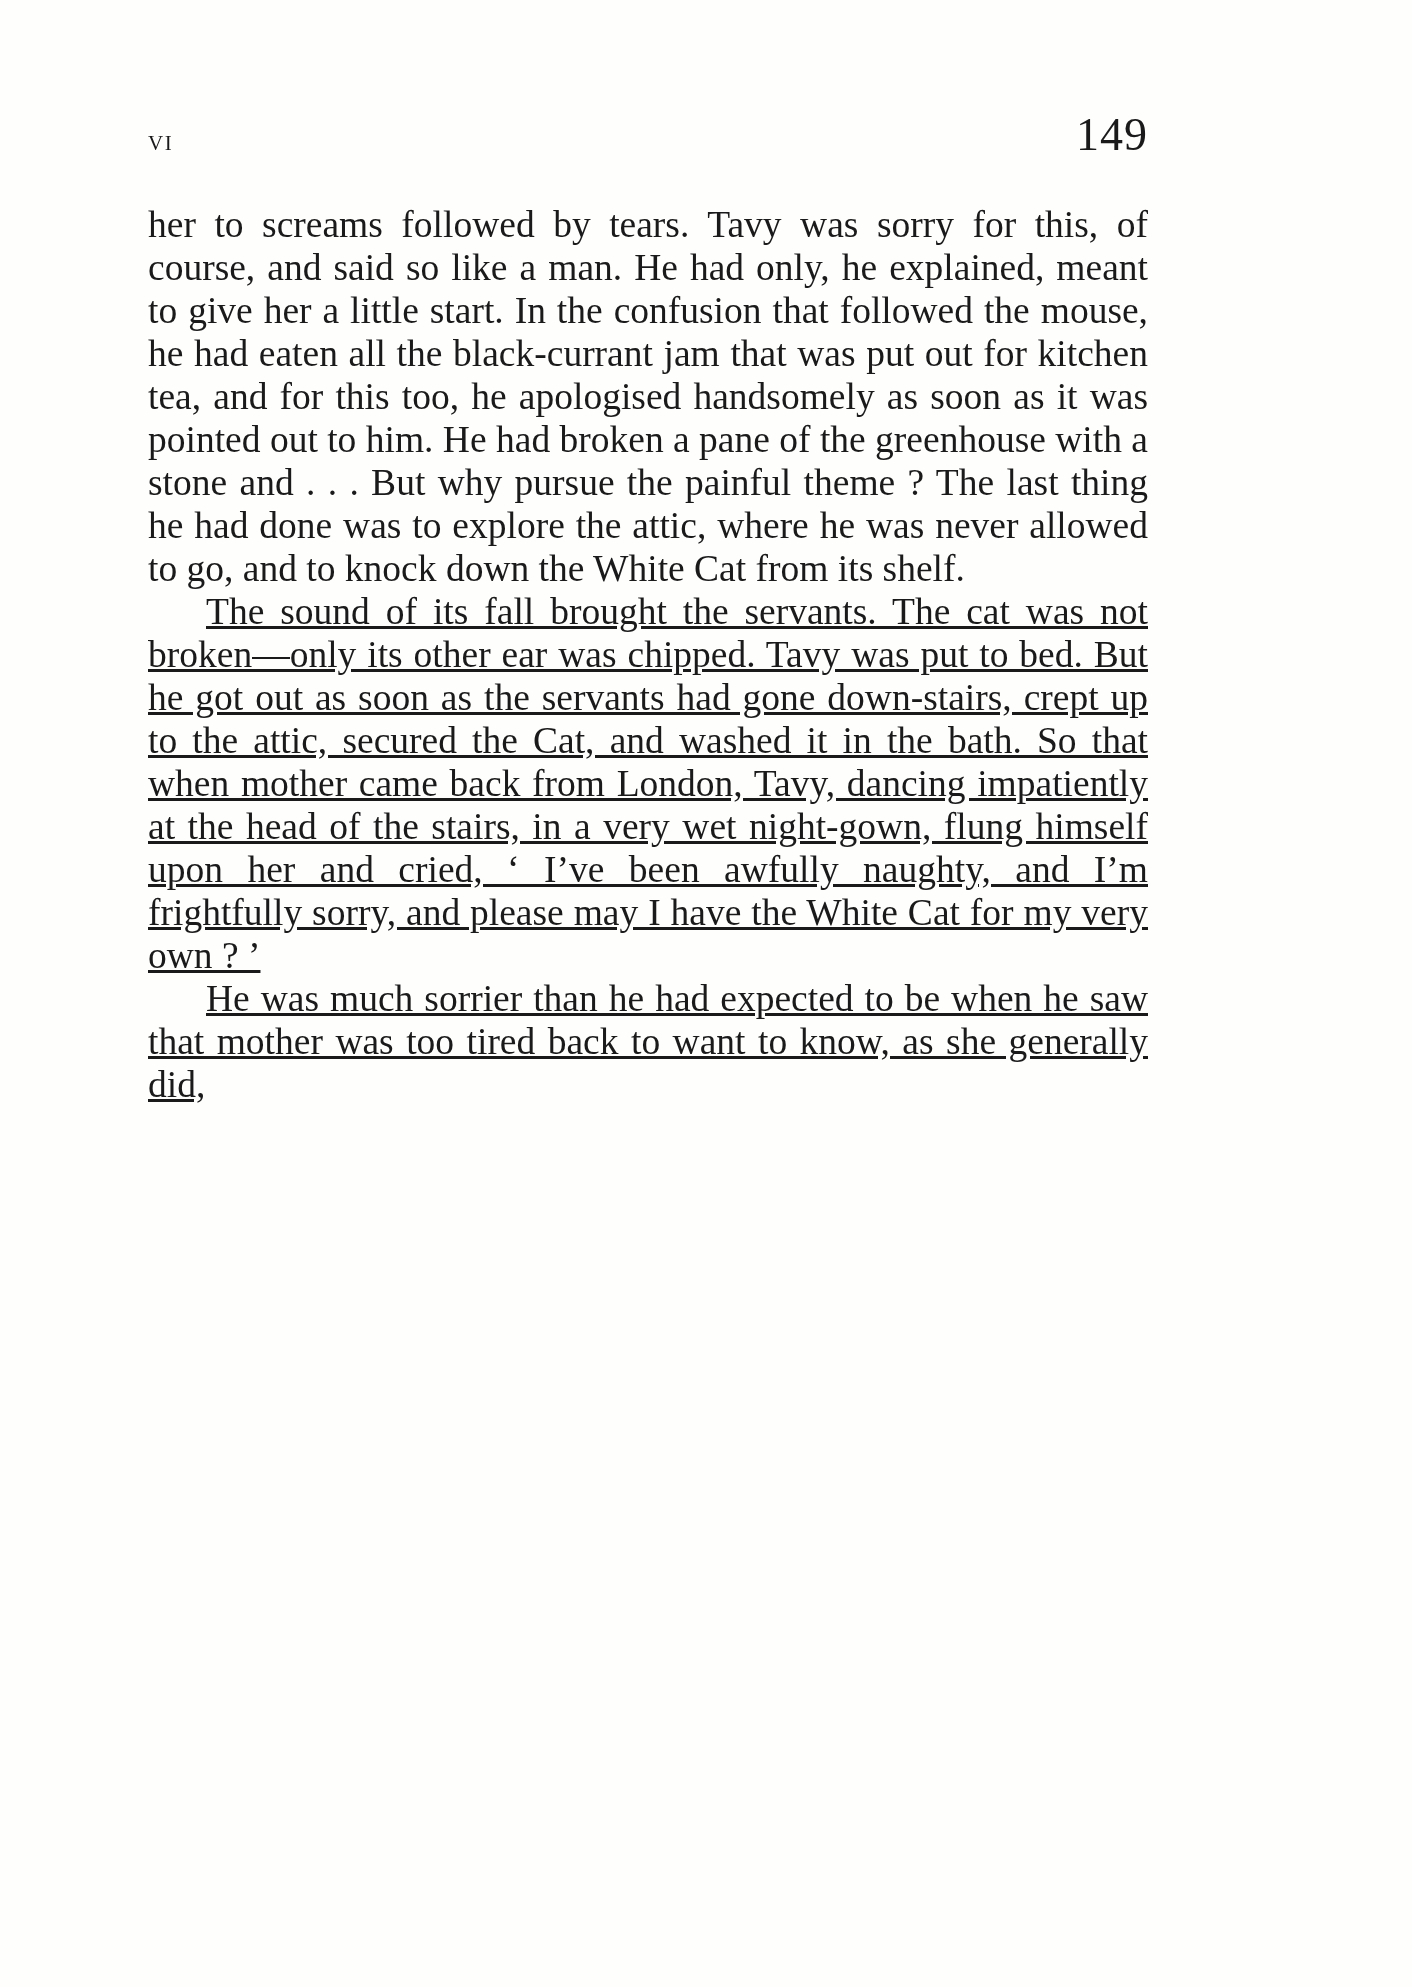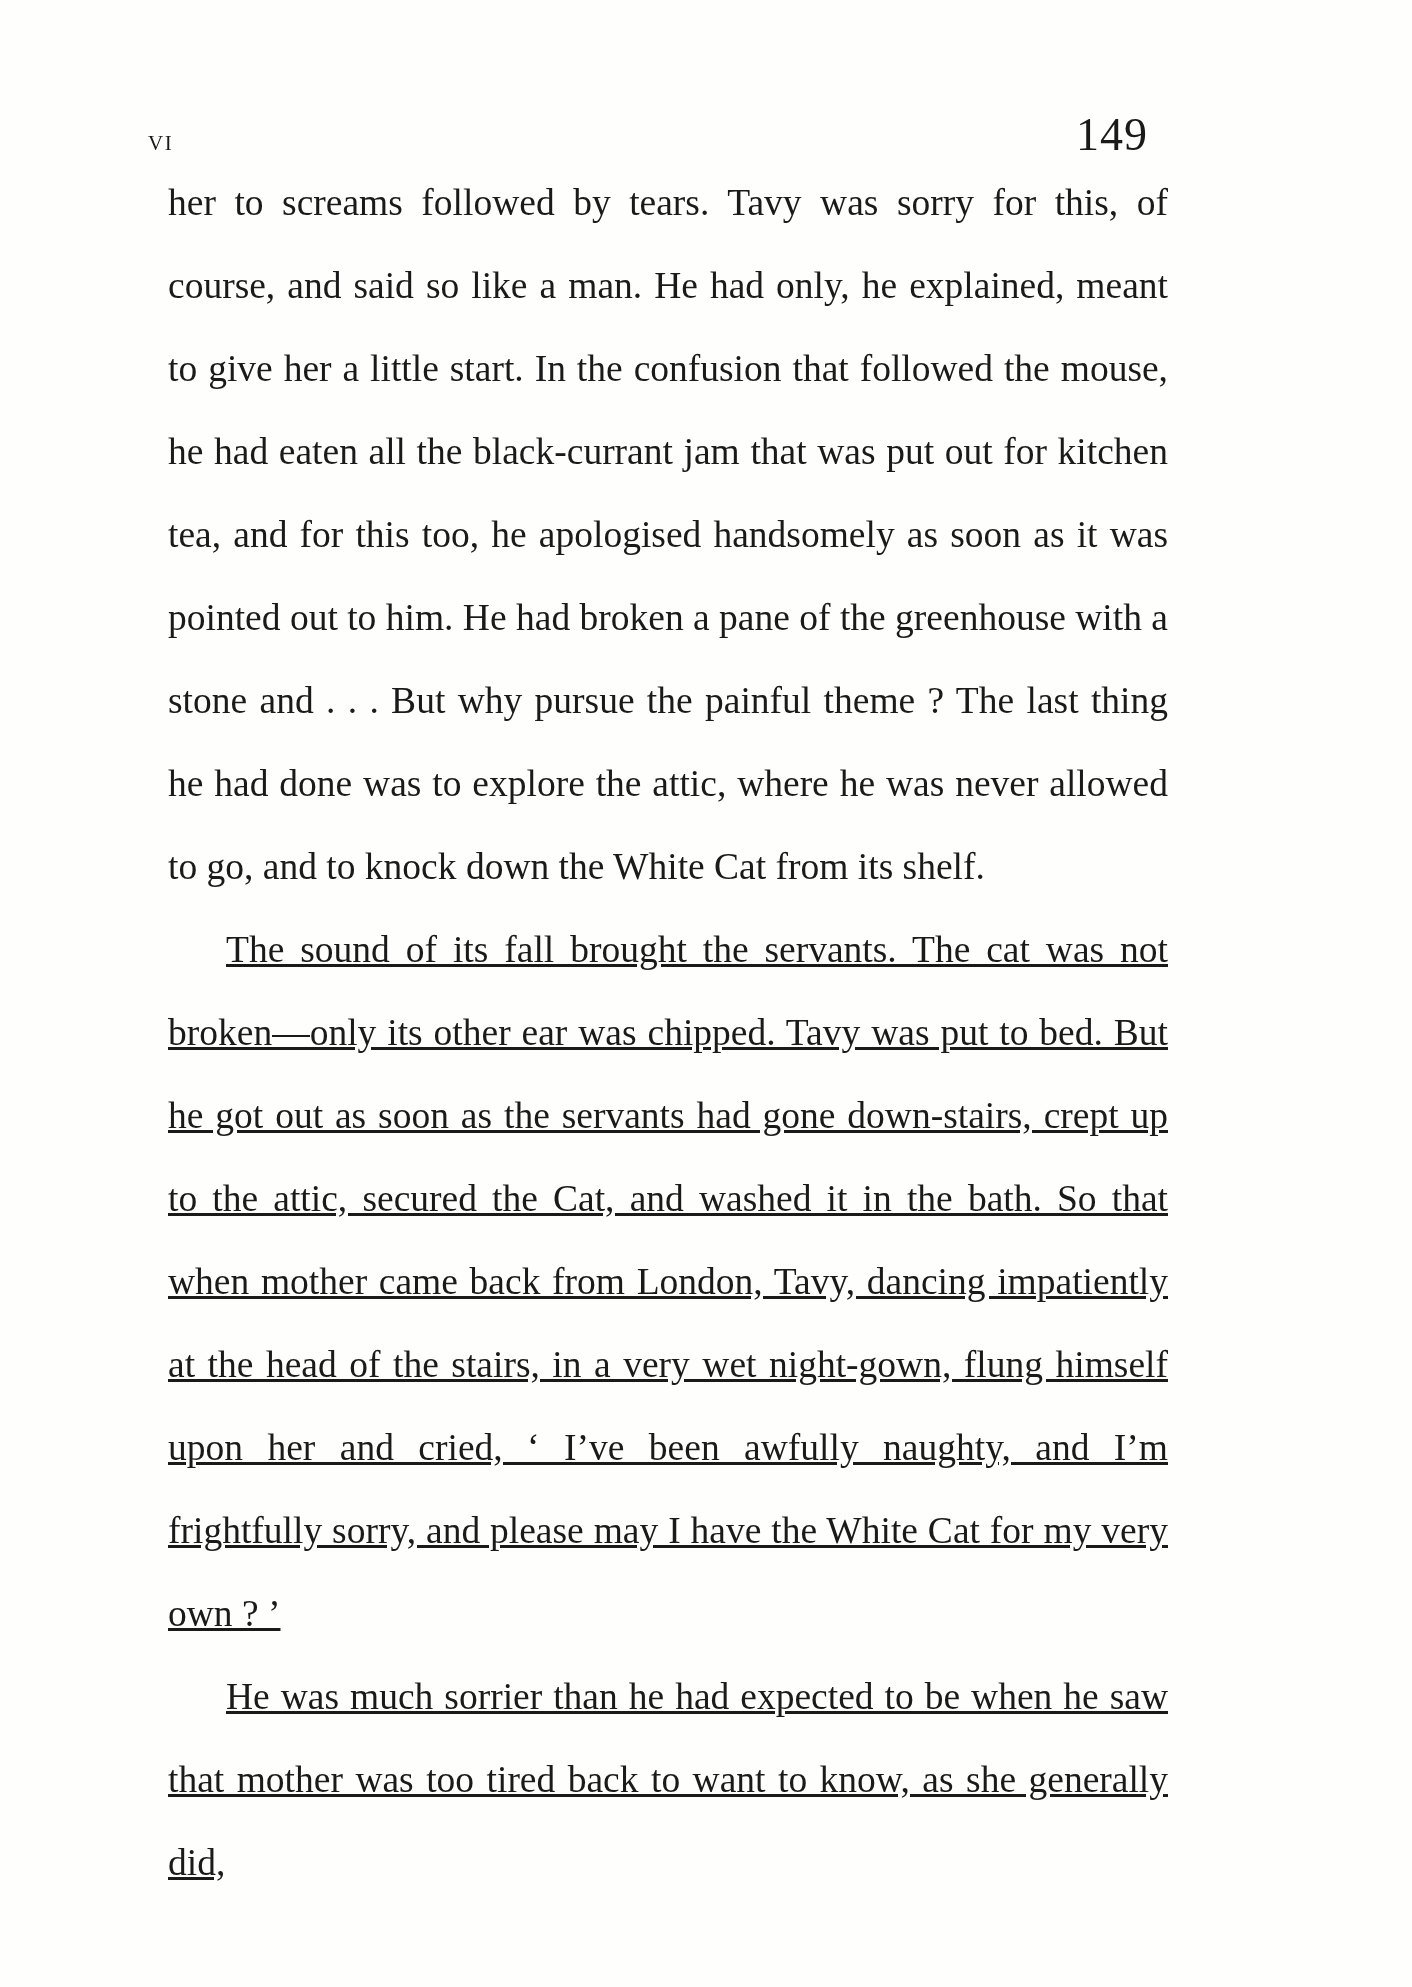--- a/index.html
+++ b/index.html
@@ -27,20 +27,21 @@
     position: absolute;
     left: 148px;
     top: 108px;
     width: 1000px;
   }
   .running-head {
     display: flex;
     align-items: baseline;
     justify-content: space-between;
     width: 1000px;
+    margin-bottom: 42px;
   }
   .folio-left {
     font-size: 30px;
     letter-spacing: 1.5px;
     font-variant: small-caps;
     text-transform: lowercase;
     font-family: "Liberation Serif", serif;
   }
   .head-title {
     font-size: 40px;
@@ -48,25 +49,24 @@
     margin-left: 40px;
     white-space: nowrap;
   }
   .folio-right {
     font-size: 46px;
     letter-spacing: 1px;
   }
   .body-text {
     width: 1000px;
     font-size: 37.5px;
-    line-height: 83px;
+    line-height: 43px;
     text-align: justify;
     text-justify: inter-word;
     hyphens: none;
-    margin-left: 20px;
   }
   .body-text p {
     margin: 0;
   }
   .body-text p.indent {
     text-indent: 58px;
     text-decoration: underline;
   }
 </style>
 </head>

